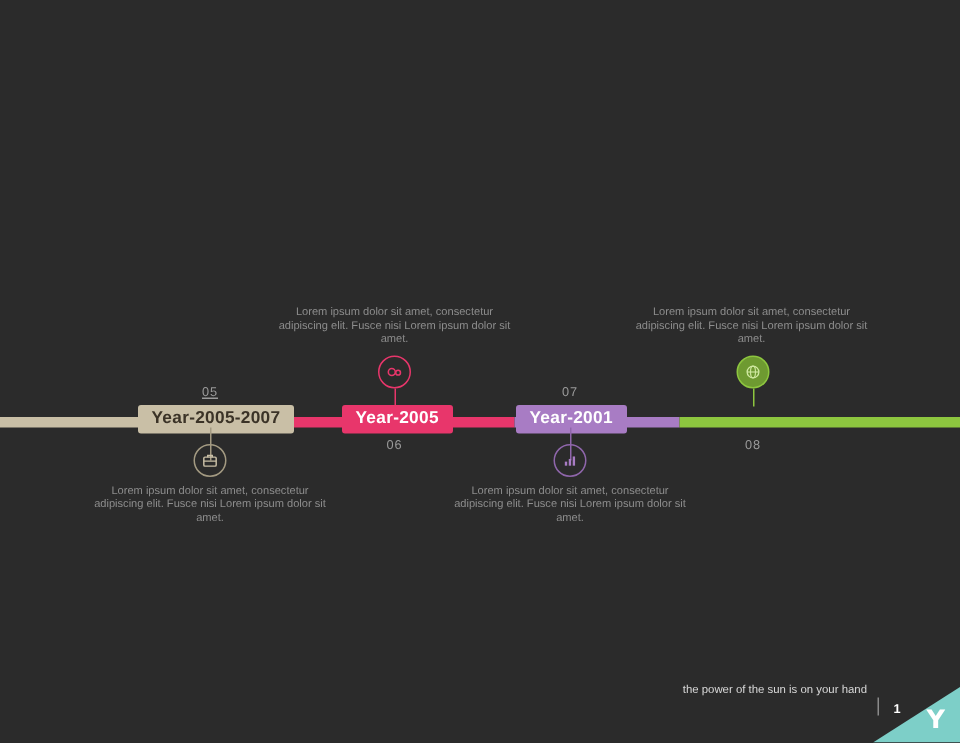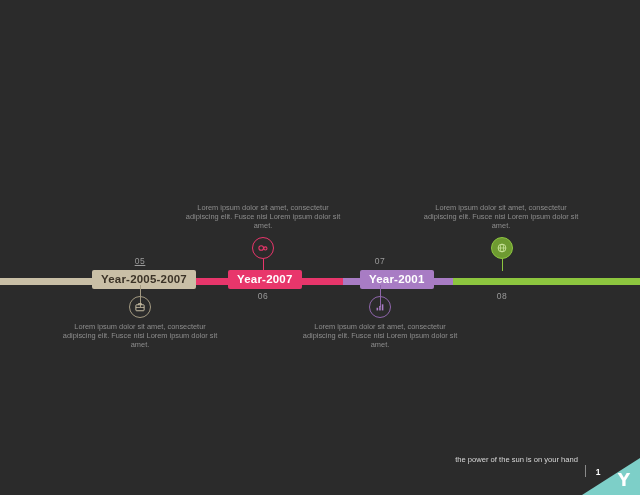--- a/index.html
+++ b/index.html
@@ -181,27 +181,27 @@
 
   <div class="bubble" style="left:252px; top:237px; border-color:#e8366b;">
     <svg width="12" height="12" viewBox="0 0 16 16" aria-hidden="true">
       <circle cx="5.6" cy="8" r="3.1" fill="none" stroke="#e8366b" stroke-width="1.4"></circle>
       <circle cx="11.2" cy="8.6" r="2.1" fill="none" stroke="#e8366b" stroke-width="1.4"></circle>
     </svg>
   </div>
 
   <div class="stem" style="left:263px; top:259px; height:12px; background:#e8366b;"></div>
 
-  <div class="labelbox light" style="left:228px; top:270px; background:#e8366b;">Year-2007</div>
+  <div class="labelbox light" style="left:228px; top:270px; background:#e8366b;">Year-2005</div>
 
   <div class="stepnum" style="left:243px; top:291px;">06</div>
 
   <div class="stepnum" style="left:360px; top:256px;">07</div>
 
-  <div class="labelbox light" style="left:360px; top:270px; background:#a87cc4;">Year-2001</div>
+  <div class="labelbox light" style="left:344px; top:270px; background:#a87cc4;">Year-2001</div>
 
   <div class="stem" style="left:380px; top:285px; height:22px; background:#8f66ab;"></div>
 
   <div class="bubble" style="left:369px; top:296px; border-color:#8f66ab;">
     <svg width="12" height="12" viewBox="0 0 16 16" aria-hidden="true">
       <rect x="3.4" y="9" width="2.1" height="3.6" fill="#a87cc4"></rect>
       <rect x="6.9" y="6.6" width="2.1" height="6" fill="#a87cc4"></rect>
       <rect x="10.4" y="4.4" width="2.1" height="8.2" fill="#a87cc4"></rect>
     </svg>
   </div>

